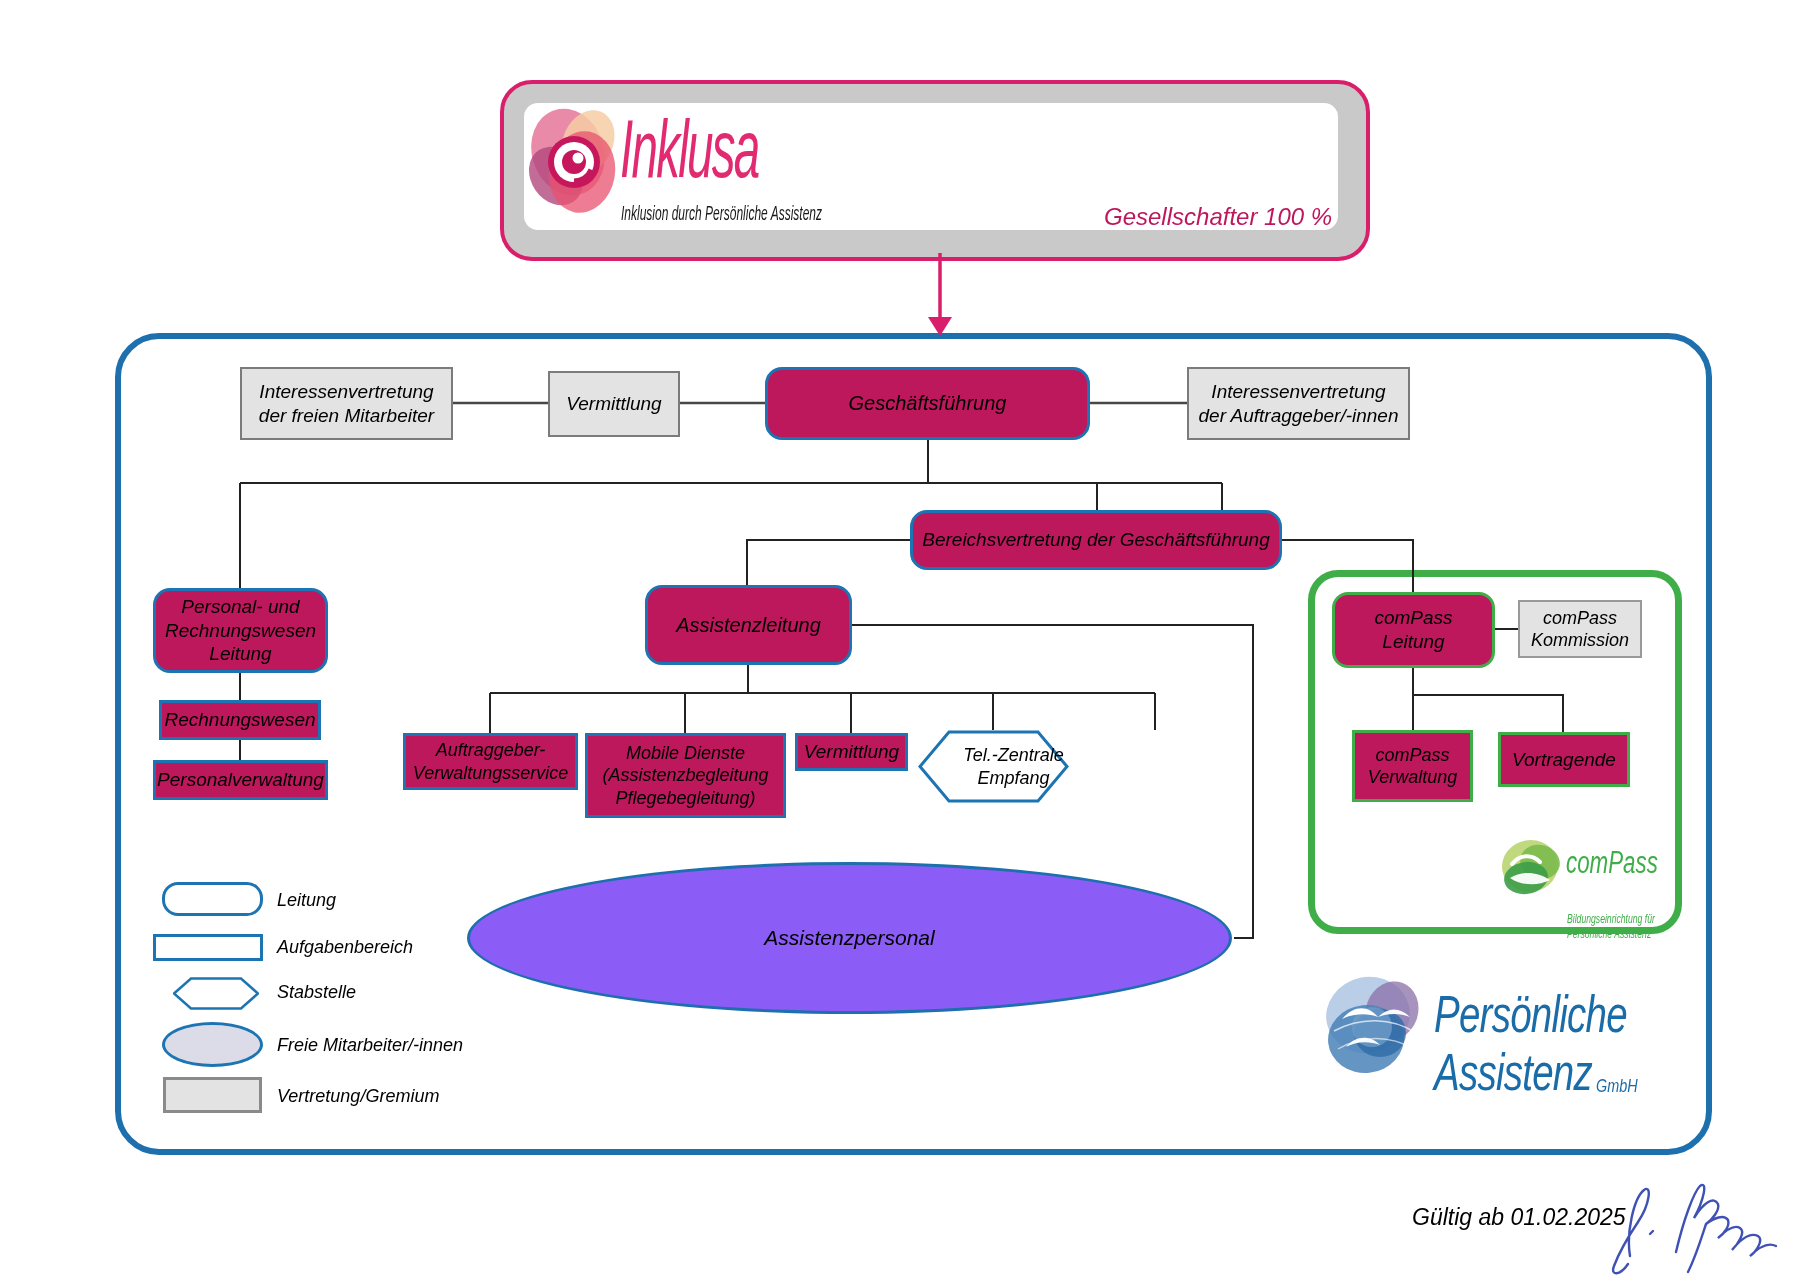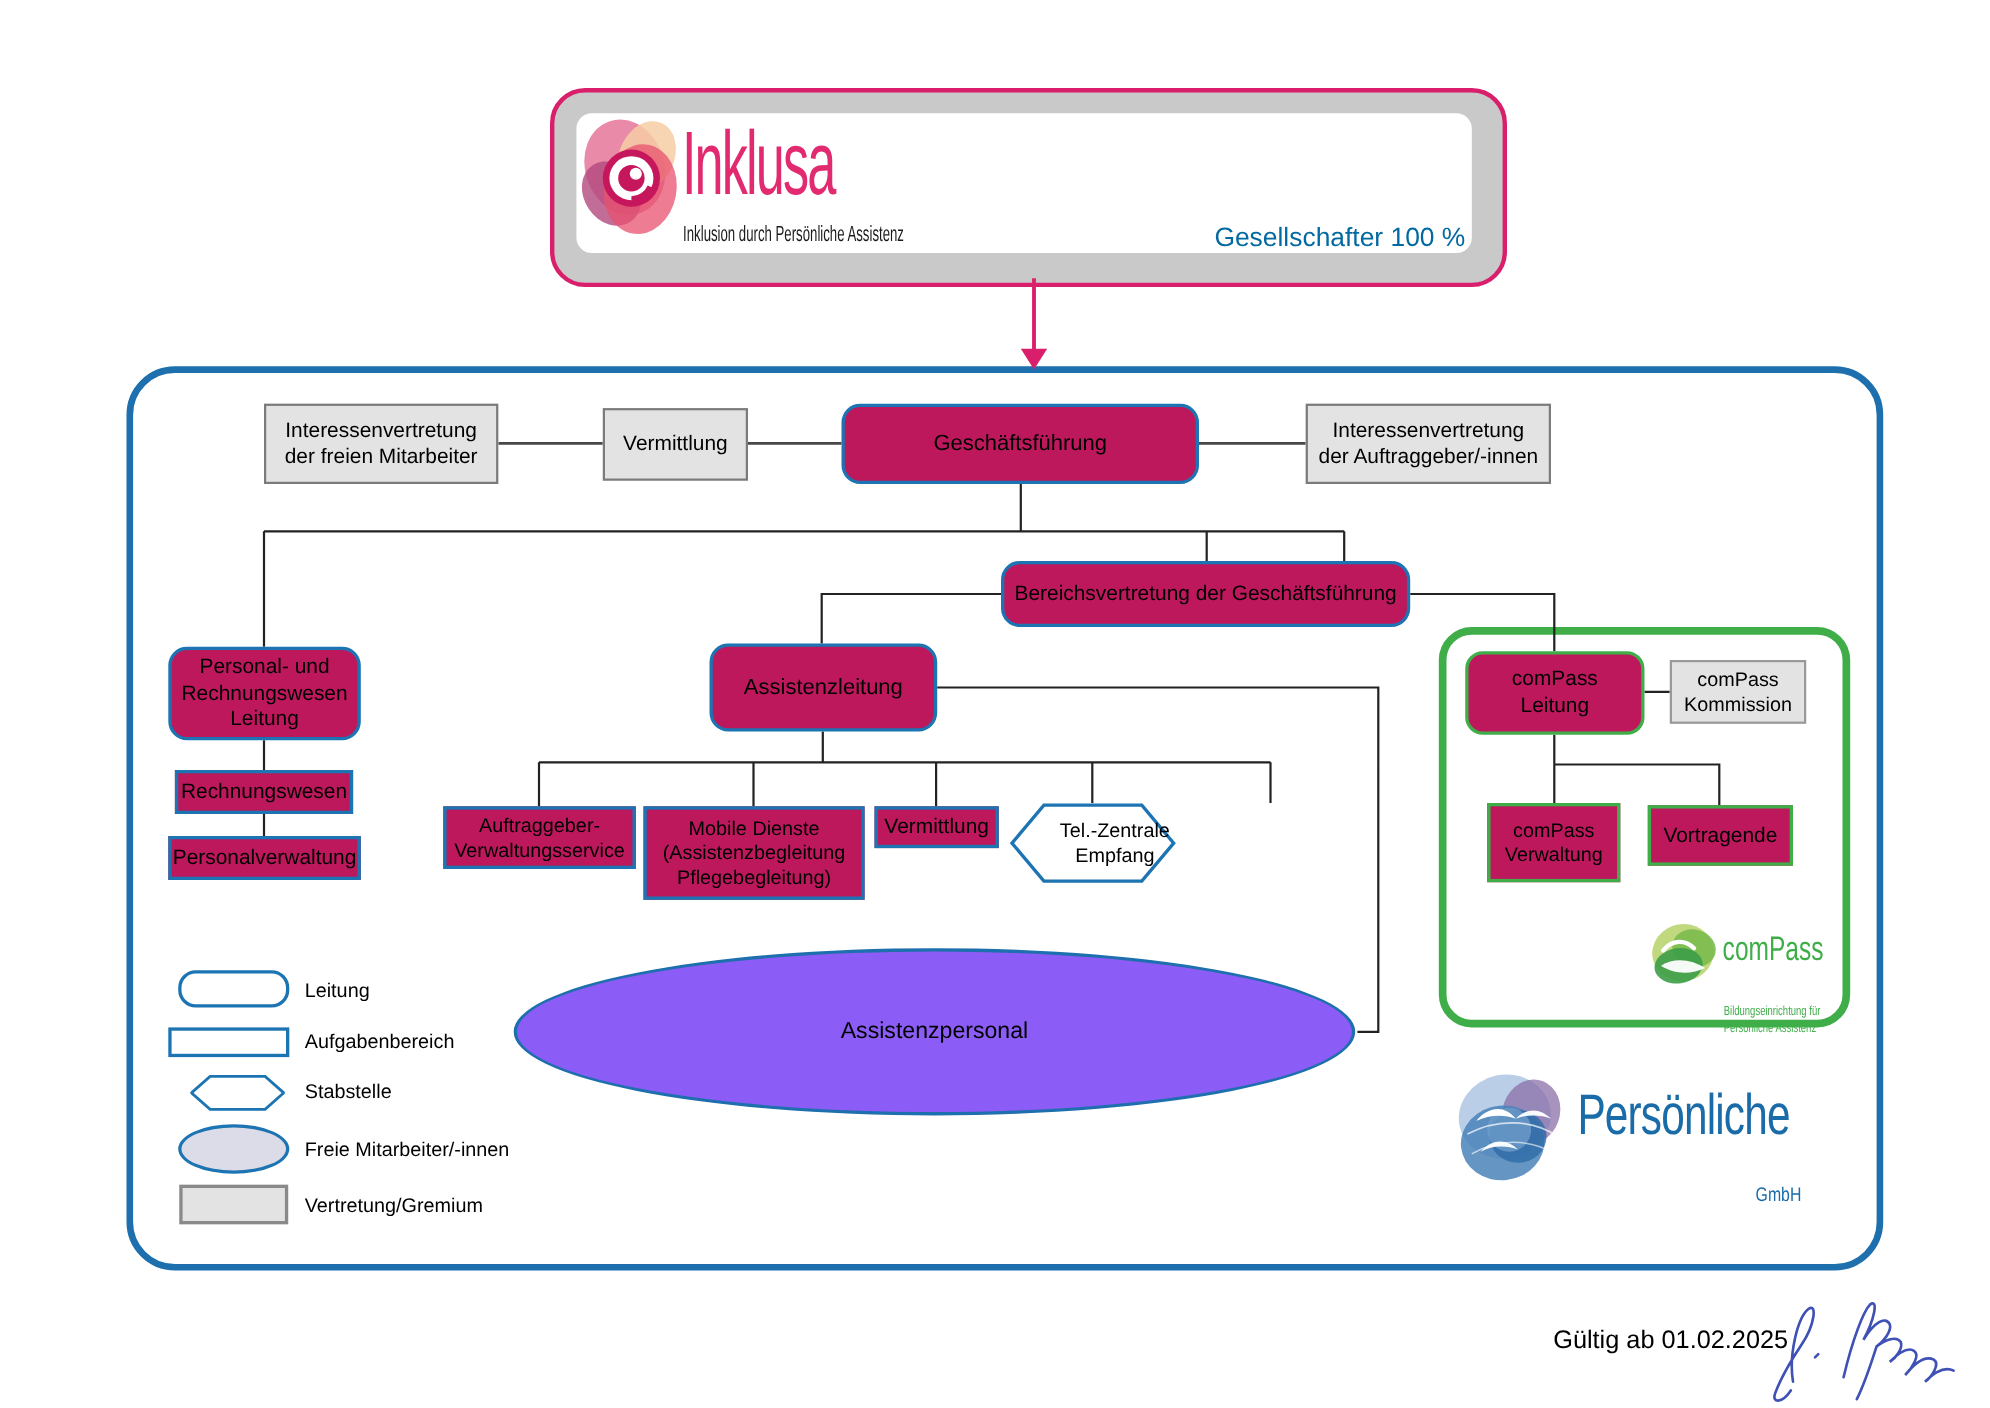--- a/index.html
+++ b/index.html
@@ -1,18 +1,18 @@
 <!DOCTYPE html>
 <html><head>
 <meta charset="utf-8">
 <title>Organigramm</title>
 <style>
   html,body{margin:0;padding:0;background:#fff;}
   .canvas{position:relative;width:1809px;height:1280px;background:#fff;overflow:hidden;
-          font-family:"Liberation Sans","DejaVu Sans",sans-serif;color:#000;}
+          font-family:"Liberation Sans","DejaVu Sans",sans-serif;color:#000;font-style:italic;}
   .abs{position:absolute;}
   .layer{position:absolute;left:0;top:0;z-index:2;}
   .node{position:absolute;display:flex;align-items:center;justify-content:center;text-align:center;
         white-space:pre-line;line-height:1.24;background:#be185d;z-index:3;box-sizing:border-box;}
   .gray{background:#e3e3e3;border:2px solid #7b7b7b;}
   .gray2{background:#e3e3e3;border:2px solid #999;}
   .blue-round{border:3px solid #1c74b2;border-radius:17px;}
   .blue-rect{border:3px solid #1c74b2;}
   .green-round{border:3px solid #3fae49;border-radius:16px;}
   .green-rect{border:3px solid #3fae49;}
@@ -49,21 +49,21 @@
     <circle cx="46" cy="62" r="12" fill="#c6175c"></circle>
     <circle cx="50" cy="58" r="5.5" fill="#ffffff"></circle>
     <path d="M46,82 A20,20 0 0 0 64,70" stroke="#c6175c" stroke-width="7" fill="none"></path>
   </svg>
   <div class="abs" style="left:620px;top:108px;z-index:3;">
     <span class="condensed" style="transform:scaleX(0.58);font-size:82px;font-weight:500;color:#e12a70;letter-spacing:-3px;line-height:1;">Inklusa</span>
   </div>
   <div class="abs" style="left:621px;top:202px;z-index:3;">
     <span class="condensed" style="transform:scaleX(0.60);font-size:20px;color:#1a1a1a;white-space:nowrap;">Inklusion durch Persönliche Assistenz</span>
   </div>
-  <div class="abs" style="left:1104px;top:203px;z-index:3;font-size:24px;color:#0369a1;white-space:nowrap;">Gesellschafter 100 %</div>
+  <div class="abs" style="left:1104px;top:203px;z-index:3;font-size:24px;color:#be185d;white-space:nowrap;">Gesellschafter 100 %</div>
 
   <div class="container-blue"></div>
 
   <div class="container-green"></div>
 
   <svg class="layer" width="1809" height="1280" viewBox="0 0 1809 1280">
 
     <g>
       <line x1="940" y1="253" x2="940" y2="319" stroke="#d91f6b" stroke-width="3.5"></line>
       <polygon points="928,317 952,317 940,336" fill="#d91f6b"></polygon>
@@ -189,20 +189,22 @@
     <ellipse cx="60" cy="60" rx="26" ry="24" fill="#2f6ca8" opacity="0.8"></ellipse>
     <circle cx="52" cy="54" r="20" fill="#6d9cc8" opacity="0.8"></circle>
     <path d="M22,46 C34,32 48,32 58,44 C48,40 34,40 22,46 Z" fill="#fff"></path>
     <path d="M58,44 C68,34 80,34 90,44 C80,40 68,40 58,44 Z" fill="#fff" opacity="0.95"></path>
     <path d="M26,74 C36,62 50,62 60,72 C50,68 36,68 26,74 Z" fill="#fff" opacity="0.95"></path>
     <path d="M14,58 C40,44 72,44 96,60" stroke="#fff" stroke-width="1.6" fill="none" opacity="0.7"></path>
     <path d="M18,76 C42,62 70,62 94,76" stroke="#fff" stroke-width="1.4" fill="none" opacity="0.6"></path>
   </svg>
   <div class="abs" style="left:1434px;top:984px;z-index:3;">
     <span class="condensed" style="transform:scaleX(0.74);font-size:52px;color:#1a6ca8;letter-spacing:-1px;white-space:nowrap;">Persönliche</span></div>
+  <div class="abs" style="left:1434px;top:1042px;z-index:3;">
+    <span class="condensed" style="transform:scaleX(0.74);font-size:52px;color:#1a6ca8;letter-spacing:-1px;white-space:nowrap;">Assistenz</span></div>
   <div class="abs" style="left:1596px;top:1076px;z-index:3;">
     <span class="condensed" style="transform:scaleX(0.8);font-size:18px;color:#1a6ca8;">GmbH</span></div>
 
   <div class="abs" style="left:1412px;top:1204px;font-size:23px;color:#000;z-index:3;white-space:nowrap;">Gültig ab 01.02.2025</div>
 
   <svg class="layer" style="left:1598px;top:1160px;z-index:3" width="195" height="118" viewBox="0 0 195 118">
     <g stroke="#3f51b5" stroke-width="2.4" fill="none" stroke-linecap="round">
       <path d="M32,96 C28,72 36,38 46,30 C54,24 52,44 40,62 C32,74 22,90 16,106 C12,116 22,116 30,104"></path>
       <path d="M52,74 l3,-3"></path>
       <path d="M78,92 C86,58 96,32 102,26 C110,20 106,40 96,58 C106,42 116,36 120,44 C122,50 114,60 108,64 C116,58 126,54 130,60 C132,66 126,74 120,78 C128,70 136,64 142,68 C148,72 140,84 134,90 C142,80 152,72 160,76 C166,80 158,92 152,96 C160,88 170,82 178,86"></path>

